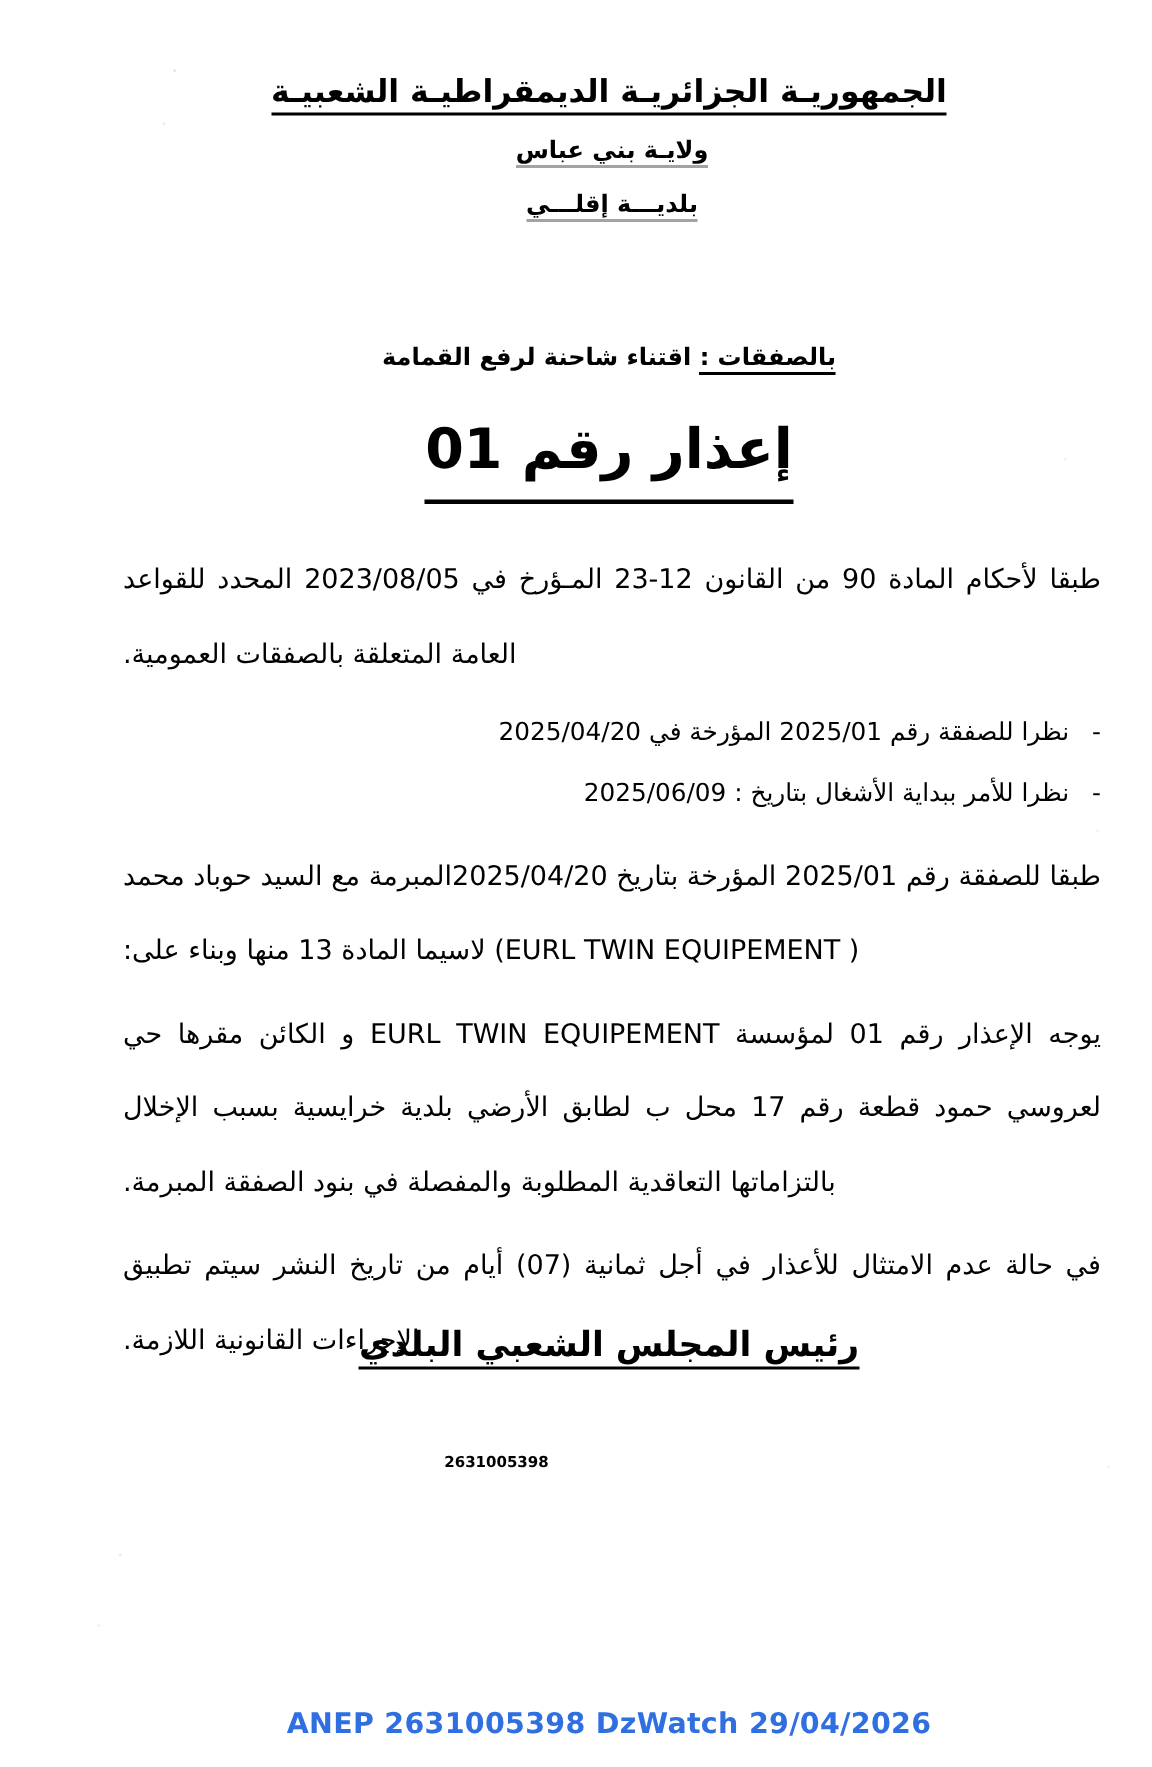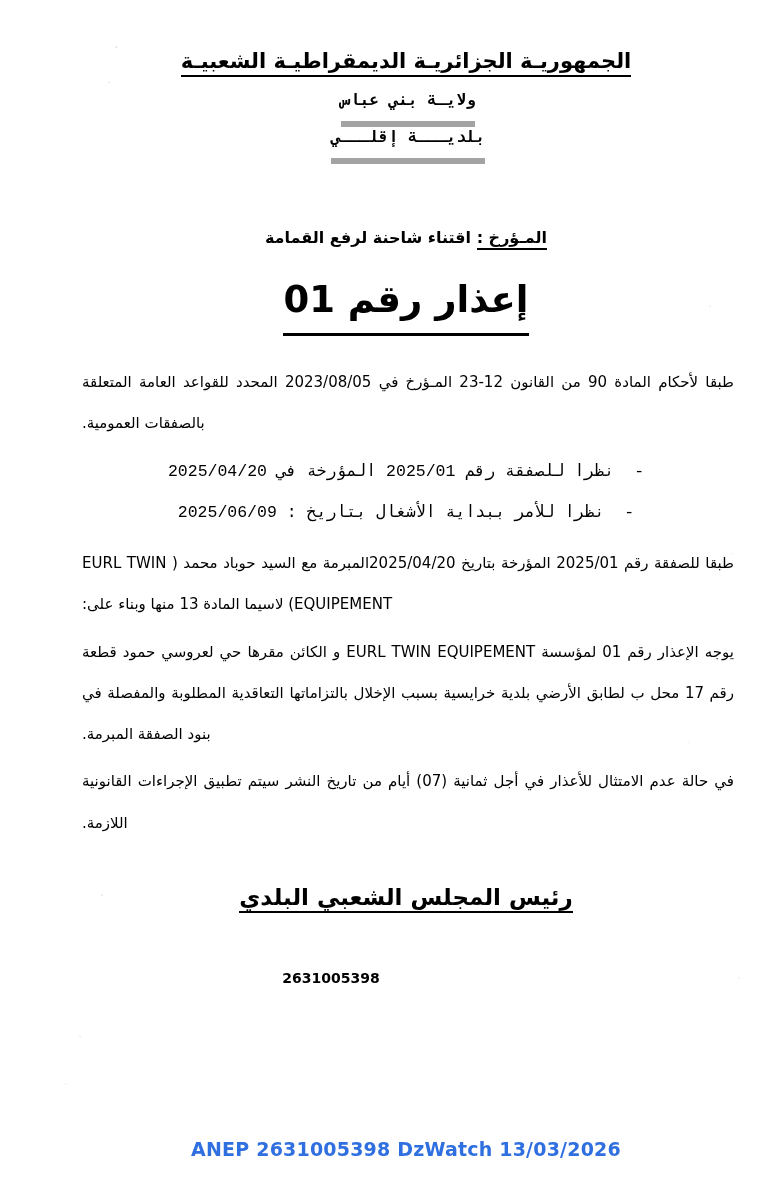--- a/index.html
+++ b/index.html
@@ -67,23 +67,22 @@
     width: 320px;
     text-align: center;
   }
   .org-line {
     font-size: 16px;
     font-weight: bold;
     margin-bottom: 17px;
     letter-spacing: 1px;
   }
   .org-line span {
-    border-bottom: 6px solid #a3a3a3;
-    padding-bottom: 11px;
-    font-family: Liberation Mono, monospace;
+    border-bottom: 2px solid #a3a3a3;
+    padding-bottom: 1px;
   }
 
   
   .project {
     position: absolute;
     top: 228px;
     right: 0;
     left: 0;
     text-align: center;
     font-size: 16px;
@@ -110,41 +109,40 @@
   }
 
   
   .body-block {
     position: absolute;
     top: 362px;
     right: 34px;
     left: 34px;
   }
   .para {
-    font-size: 15px;
+    font-size: 18px;
     line-height: 2.75;
     text-align: justify;
     text-align-last: right;
     margin: 0 0 6px 4px;
   }
   .para.tail-left {
     text-align-last: left;
   }
 
   .bullets {
     margin: 2px 0 10px 0;
     padding: 0;
     list-style: none;
   }
   .bullet {
     font-size: 16.5px;
     line-height: 2.5;
-    text-align: center;
+    text-align: right;
     white-space: nowrap;
-    font-family: Liberation Mono, monospace;
   }
   .bullet .dash {
     display: inline-block;
     margin-left: 10px;
   }
 
   
   .signature {
     position: absolute;
     top: 884px;
@@ -159,21 +157,21 @@
     padding-bottom: 1px;
   }
 
   
   .anep-ref {
     position: absolute;
     top: 970px;
     left: 0;
     right: 0;
     text-align: center;
-    font-size: 14px;
+    font-size: 10px;
     font-weight: bold;
     direction: ltr;
   }
   .anep-ref .inner {
     display: inline-block;
     margin-right: 150px;
   }
 
   
   .footer {
@@ -206,21 +204,21 @@
   <div class="org-lines">
     <div class="org-line">
       <span>ولايـة بني عباس</span>
     </div>
     <div class="org-line">
       <span>بلديـــة إقلـــي</span>
     </div>
   </div>
 
   <div class="project">
-    <span class="lbl">المـؤرخ :</span>
+    <span class="lbl">بالصفقات :</span>
     <span>اقتناء شاحنة لرفع القمامة</span>
   </div>
 
   <div class="doc-title">
     <span>إعذار رقم 01</span>
   </div>
 
   <div class="body-block">
 
     <p class="para tail-left">طبقا لأحكام المادة 90 من القانون 12-23 المـؤرخ في 2023/08/05 المحدد للقواعد العامة المتعلقة بالصفقات العمومية.</p>
@@ -245,16 +243,16 @@
 
   <div class="signature">
     <span>رئيس المجلس الشعبي البلدي</span>
   </div>
 
   <div class="anep-ref">
     <span class="inner">2631005398</span>
   </div>
 
   <div class="footer">
-    <span class="footer-text" style="color: rgb(47, 111, 224);">ANEP 2631005398 DzWatch 13/03/2026</span>
+    <span class="footer-text" style="color: rgb(47, 111, 224);">ANEP 2631005398 DzWatch 29/04/2026</span>
   </div>
 
 </div>
 
 </body></html>

